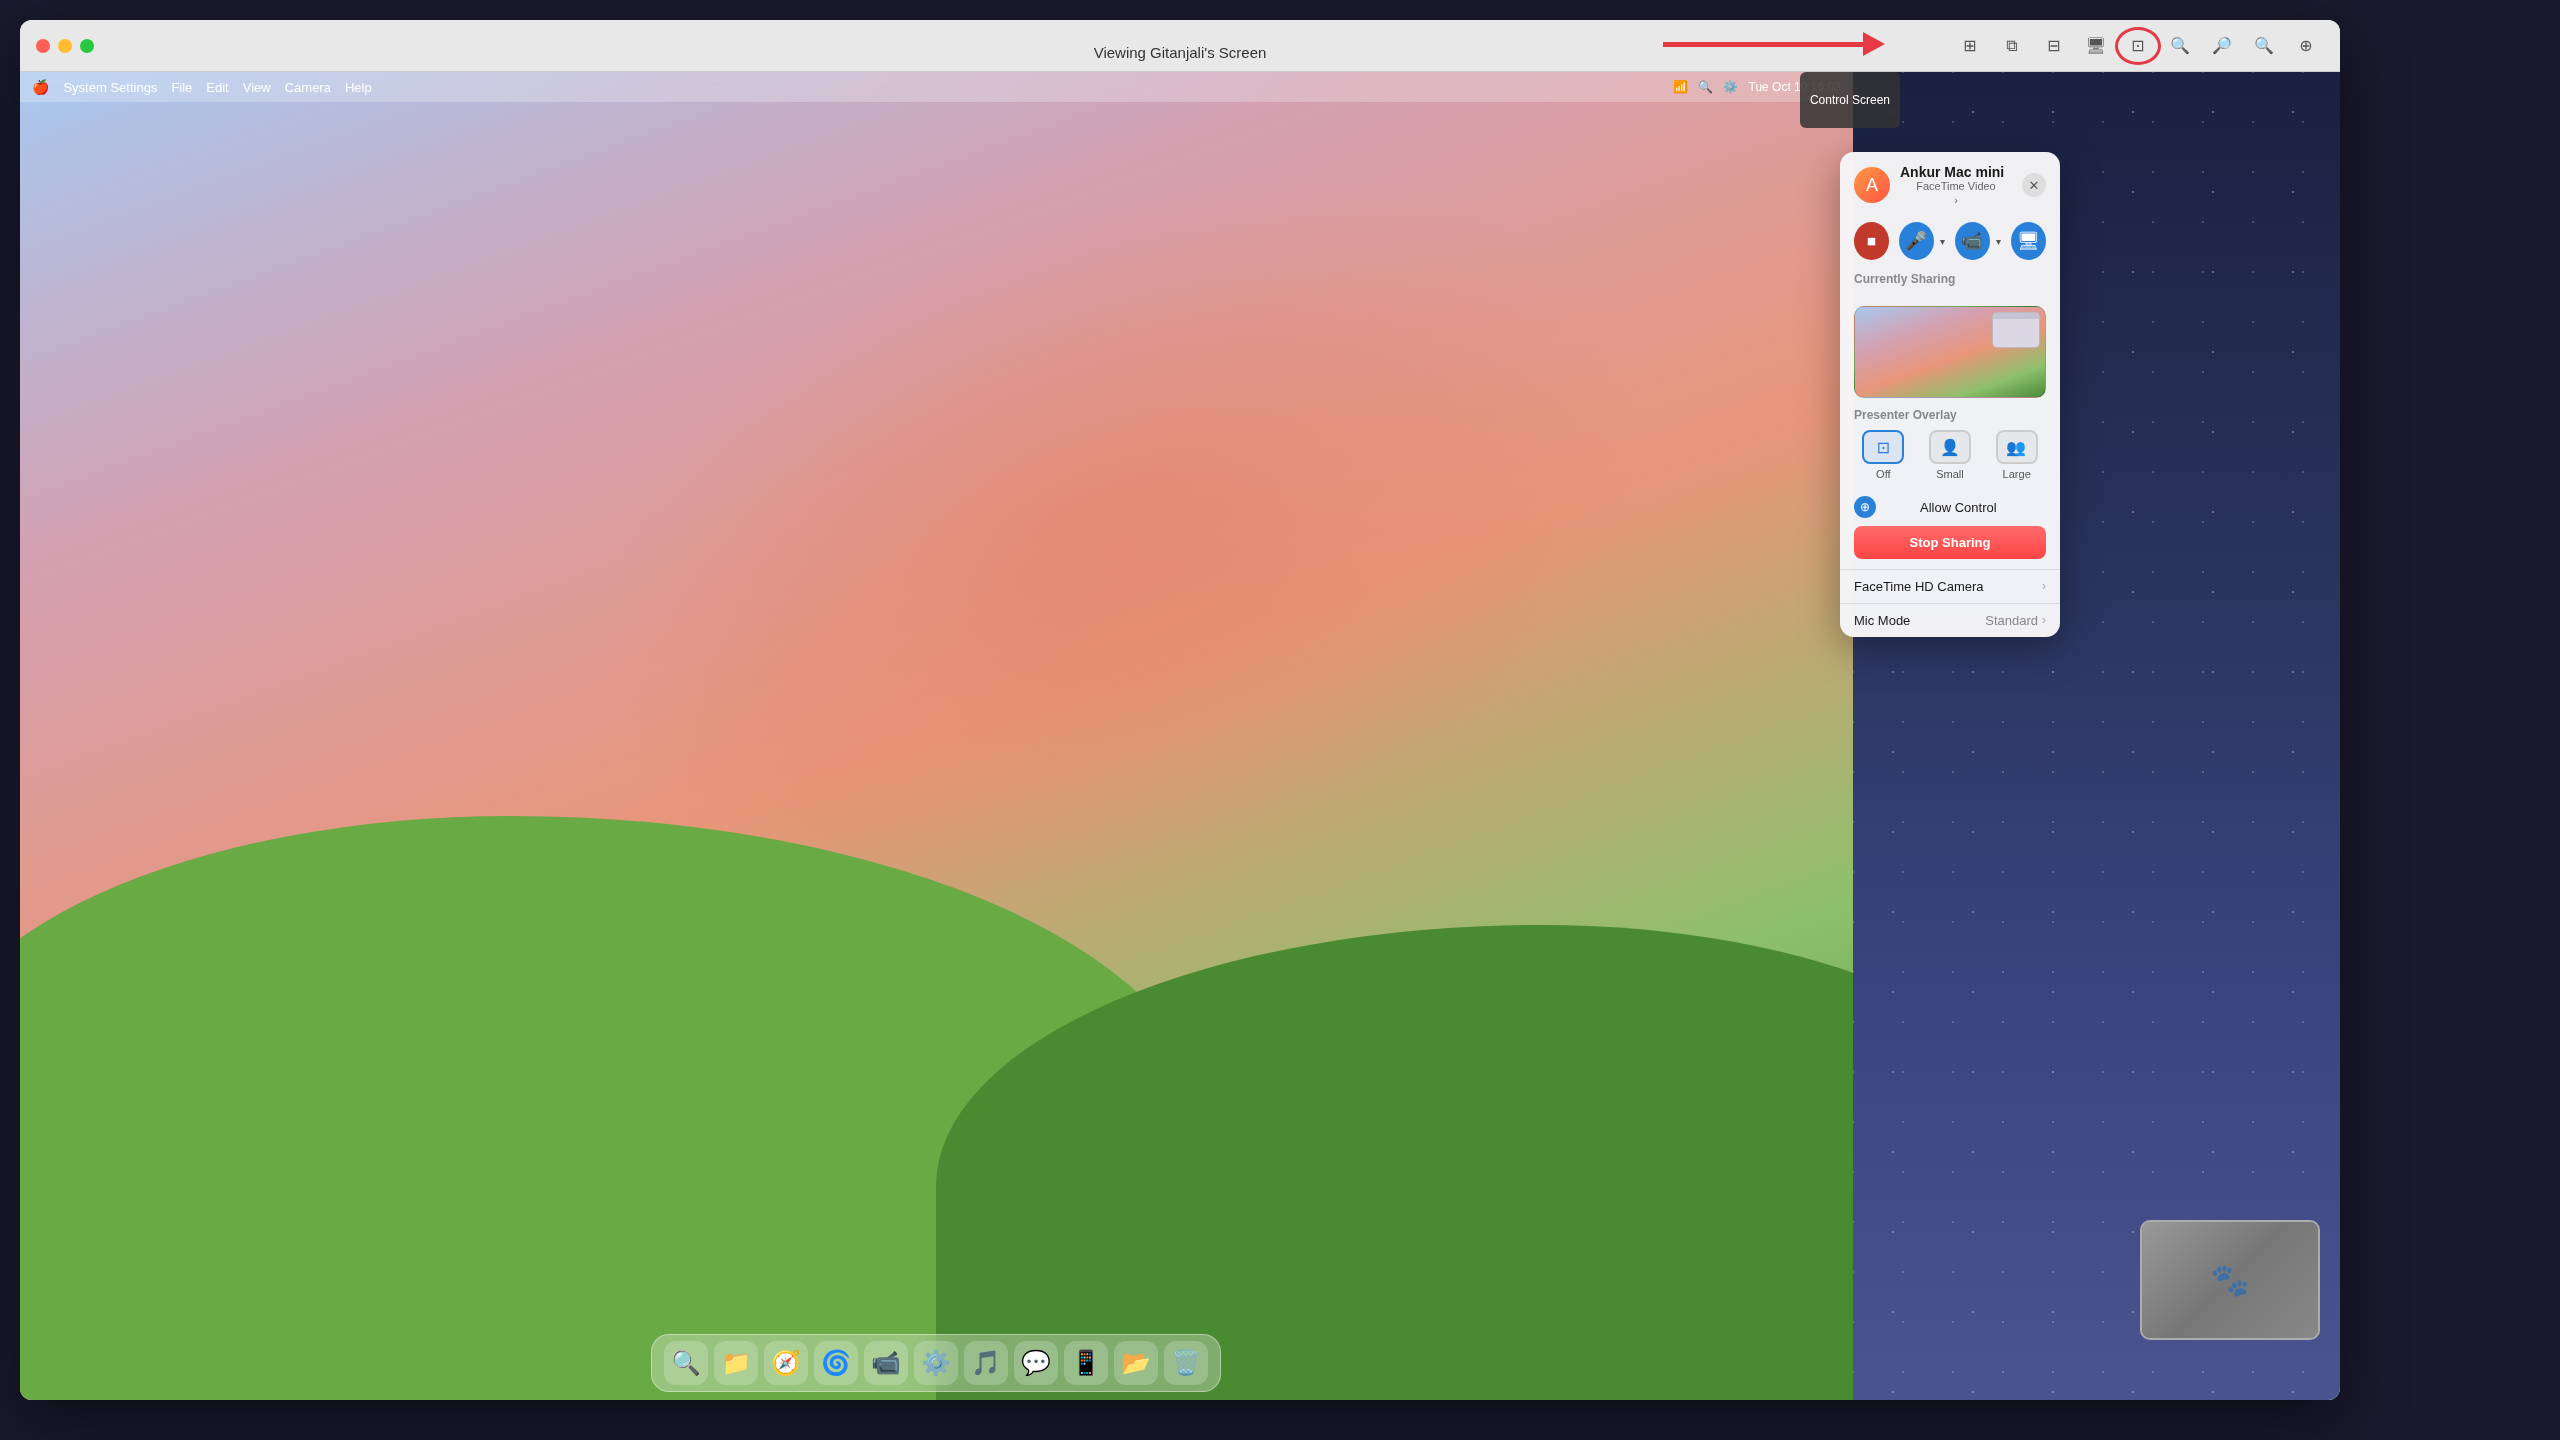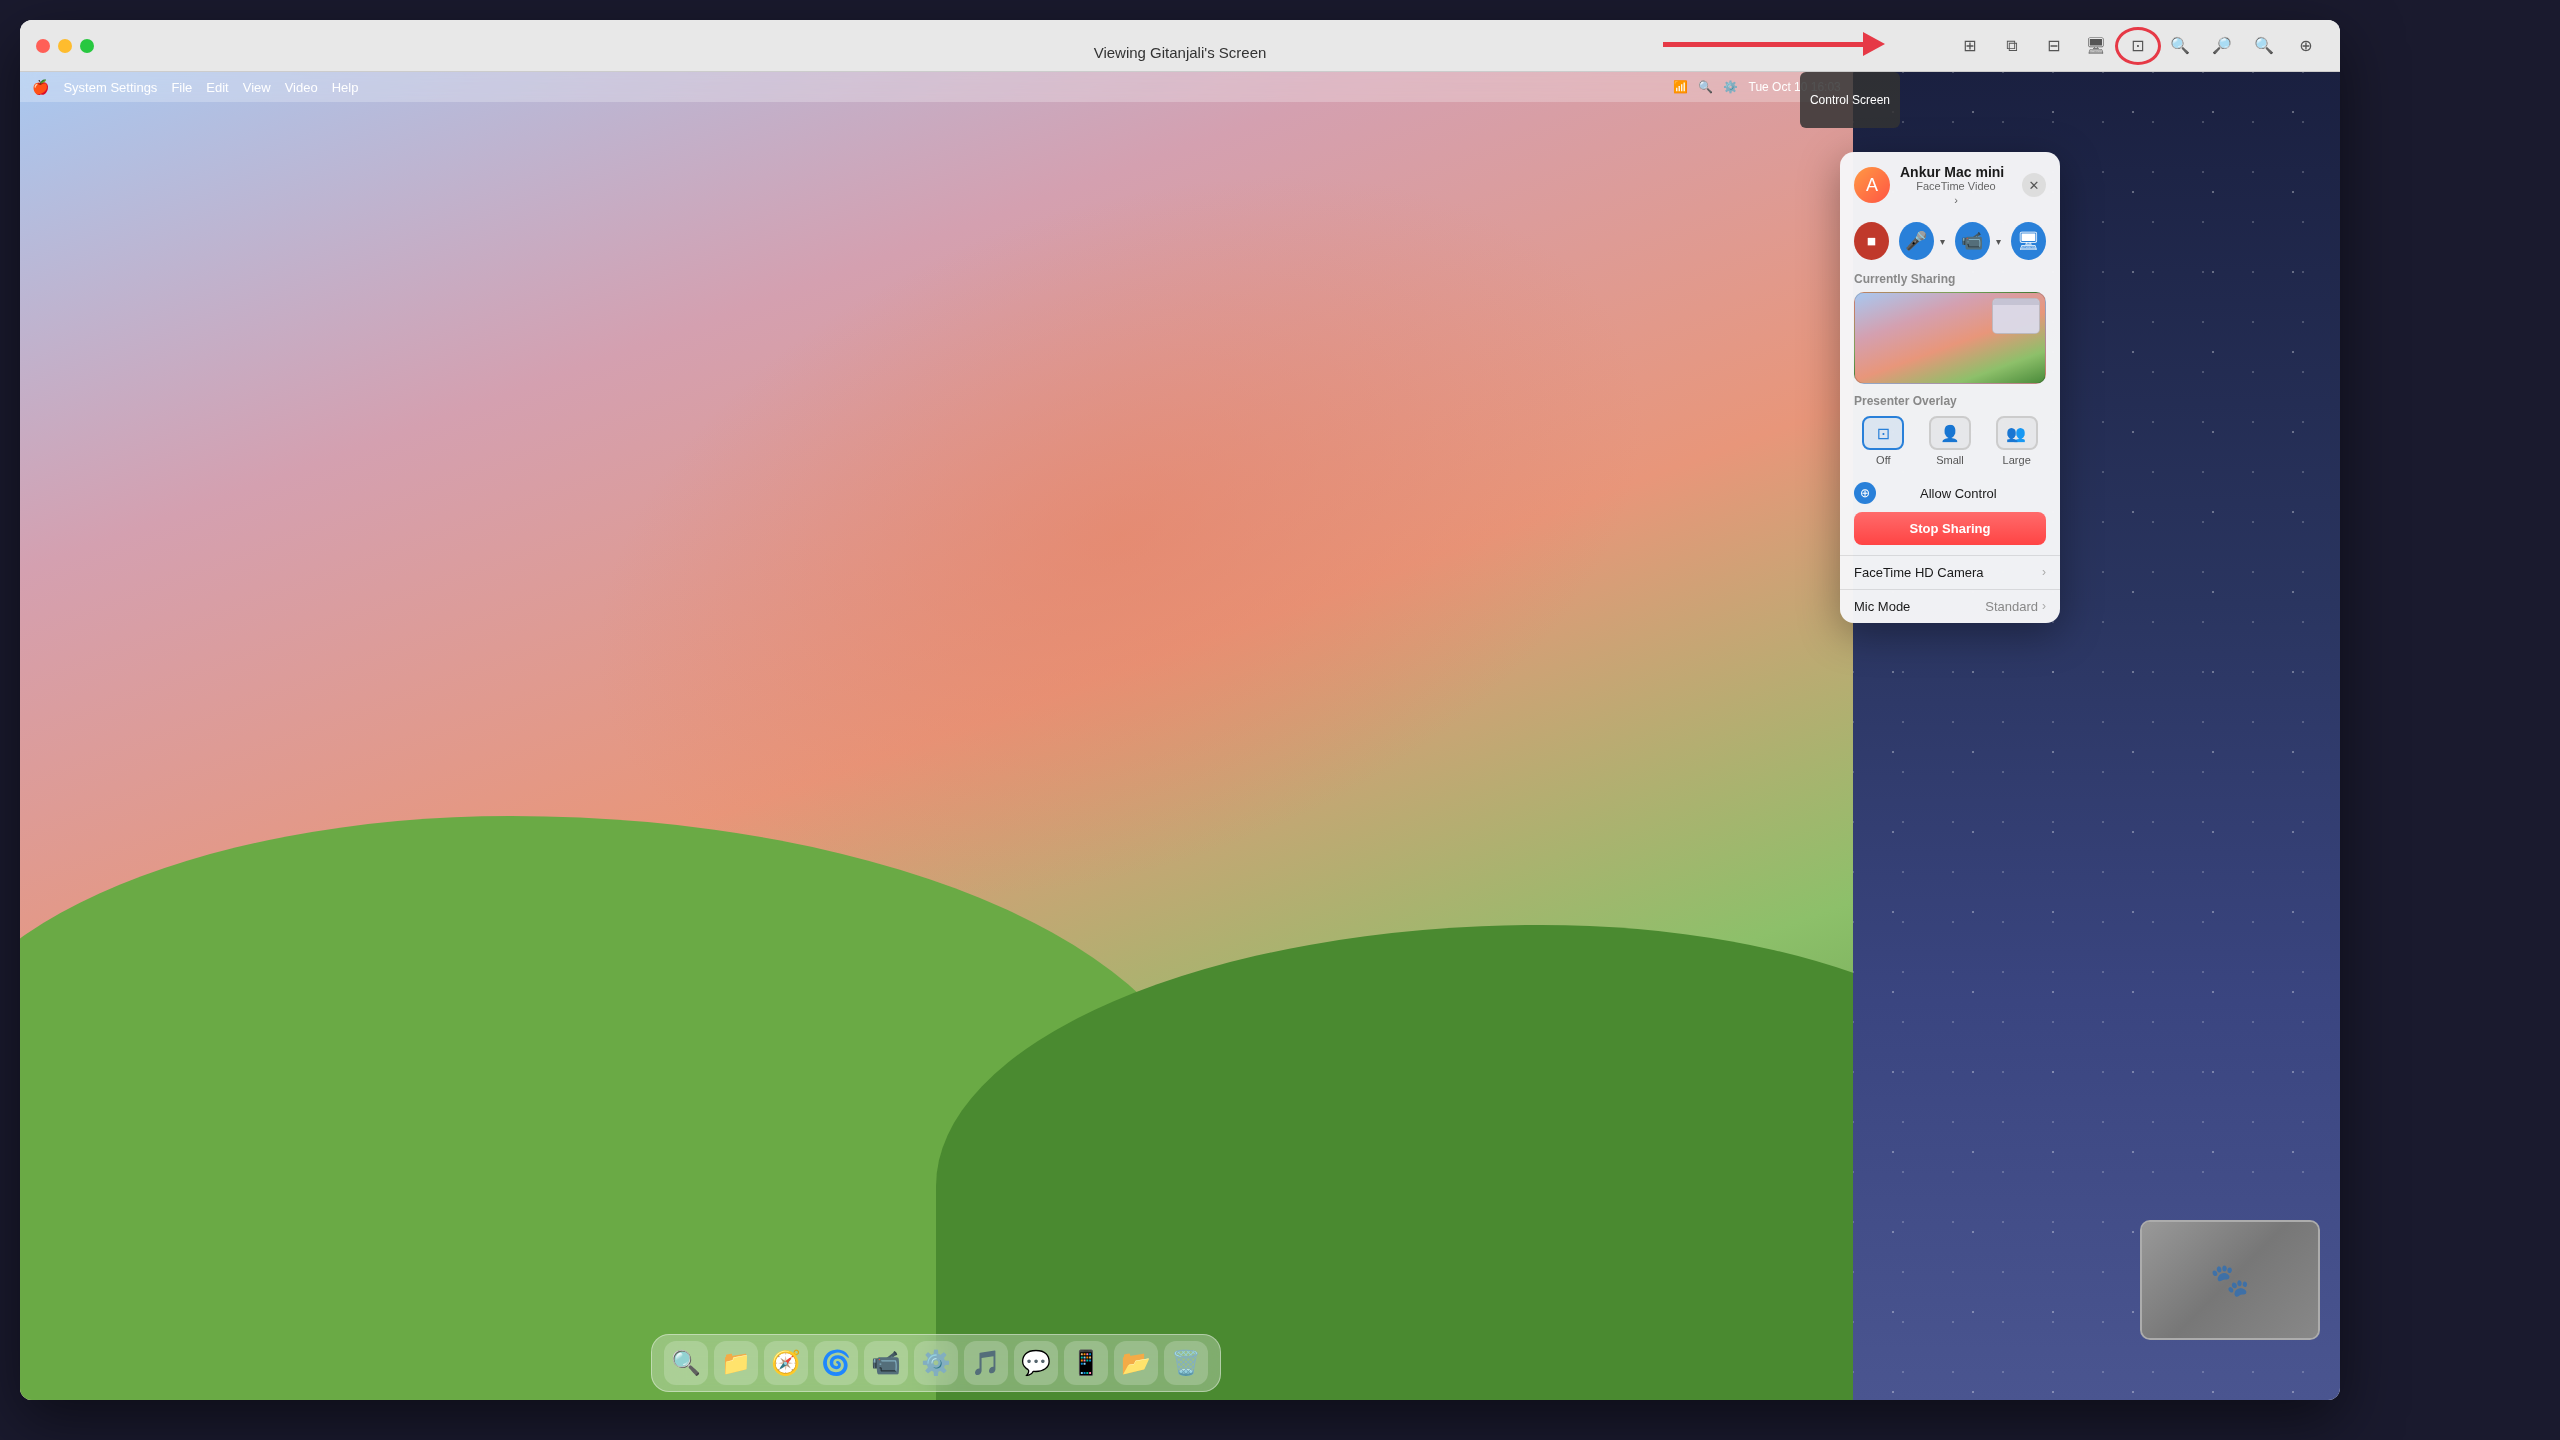--- a/index.html
+++ b/index.html
@@ -368,21 +368,21 @@
       font-size: 10px;
       color: #555;
       cursor: pointer;
       margin-left: -4px;
     }
 
     .popup-section-title {
       font-size: 12px;
       font-weight: 600;
       color: #888;
-      padding: 4px 14px 6px;
+      padding: 4px 14px 20px;
     }
 
     .screen-preview-area {
       margin: 0 14px 10px;
       border-radius: 10px;
       overflow: hidden;
       border: 1px solid rgba(0,0,0,0.15);
       height: 92px;
       background: linear-gradient(160deg, #a8c8f0 0%, #d4a0b0 30%, #e8967a 55%, #8dc06a 80%, #4a8a3a 100%);
       position: relative;
@@ -619,21 +619,21 @@
 
     <div class="inner-desktop">
 
       <div class="inner-menubar">
         <div class="inner-menubar-left">
           <span class="inner-apple">🍎</span>
           <span>System Settings</span>
           <span>File</span>
           <span>Edit</span>
           <span>View</span>
-          <span>Video</span>
+          <span>Camera</span>
           <span>Help</span>
         </div>
         <div class="inner-menubar-right">
           <span>📶</span>
           <span>🔍</span>
           <span>⚙️</span>
           <span>Tue Oct 10  16:03</span>
         </div>
       </div>
 

